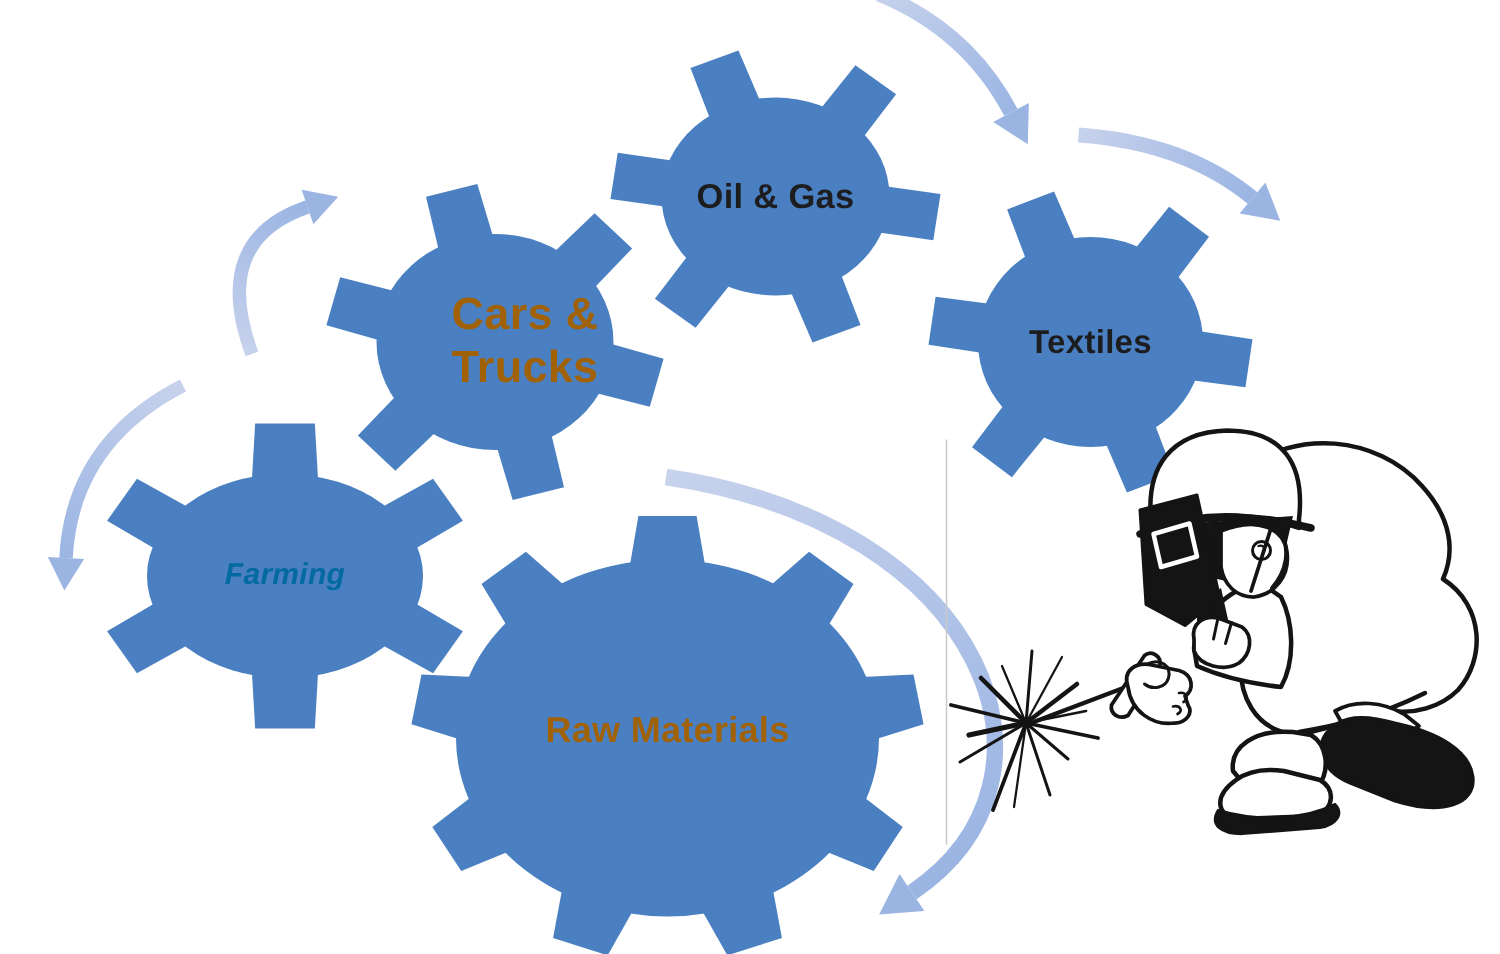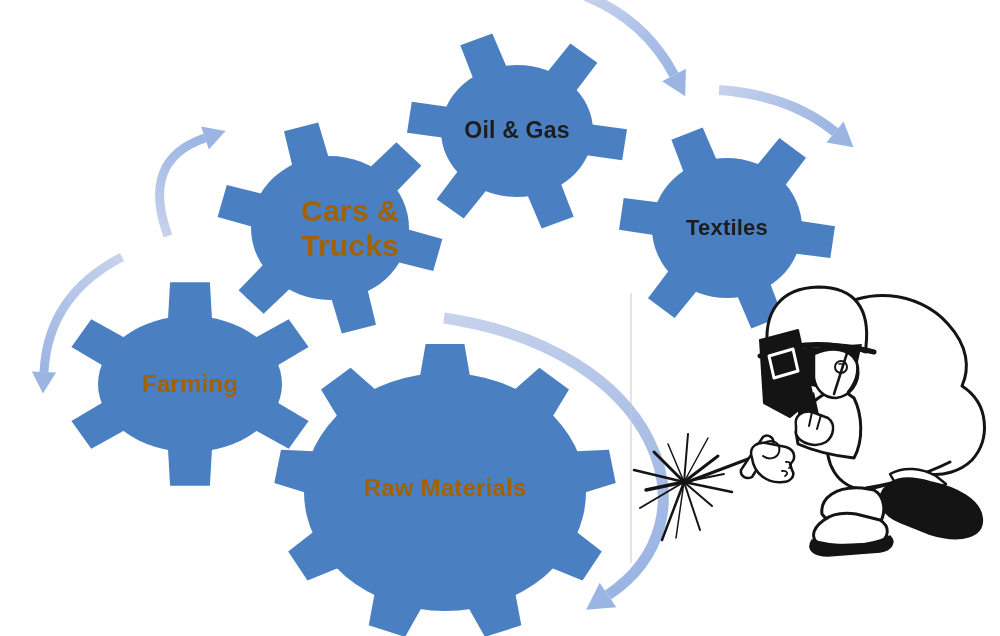--- a/index.html
+++ b/index.html
@@ -180,20 +180,20 @@
       <div class="gear-label" style="left: 517px; top: 131px; font-size: 23px; color: rgb(29, 29, 31);">
         <span>Oil &amp; Gas</span>
       </div>
       <div class="gear-label" style="left: 330px; top: 228px; font-size: 30px; color: #a16207; margin-left: 20px;">
         <span>Cars &amp;</span>
         <span>Trucks</span>
       </div>
       <div class="gear-label" style="left: 727px; top: 228px; font-size: 22px; color: rgb(29, 29, 31);">
         <span>Textiles</span>
       </div>
-      <div class="gear-label" style="left: 190px; top: 384px; font-size: 24px; color: #a16207;">
+      <div class="gear-label" style="left: 190px; top: 384px; font-size: 20px; color: #0369a1; font-style: italic;">
         <span>Farming</span>
       </div>
       <div class="gear-label" style="left: 445px; top: 488px; font-size: 24px; color: #a16207;">
         <span>Raw Materials</span>
       </div>
     </div>
 </div>
 
 </body></html>

